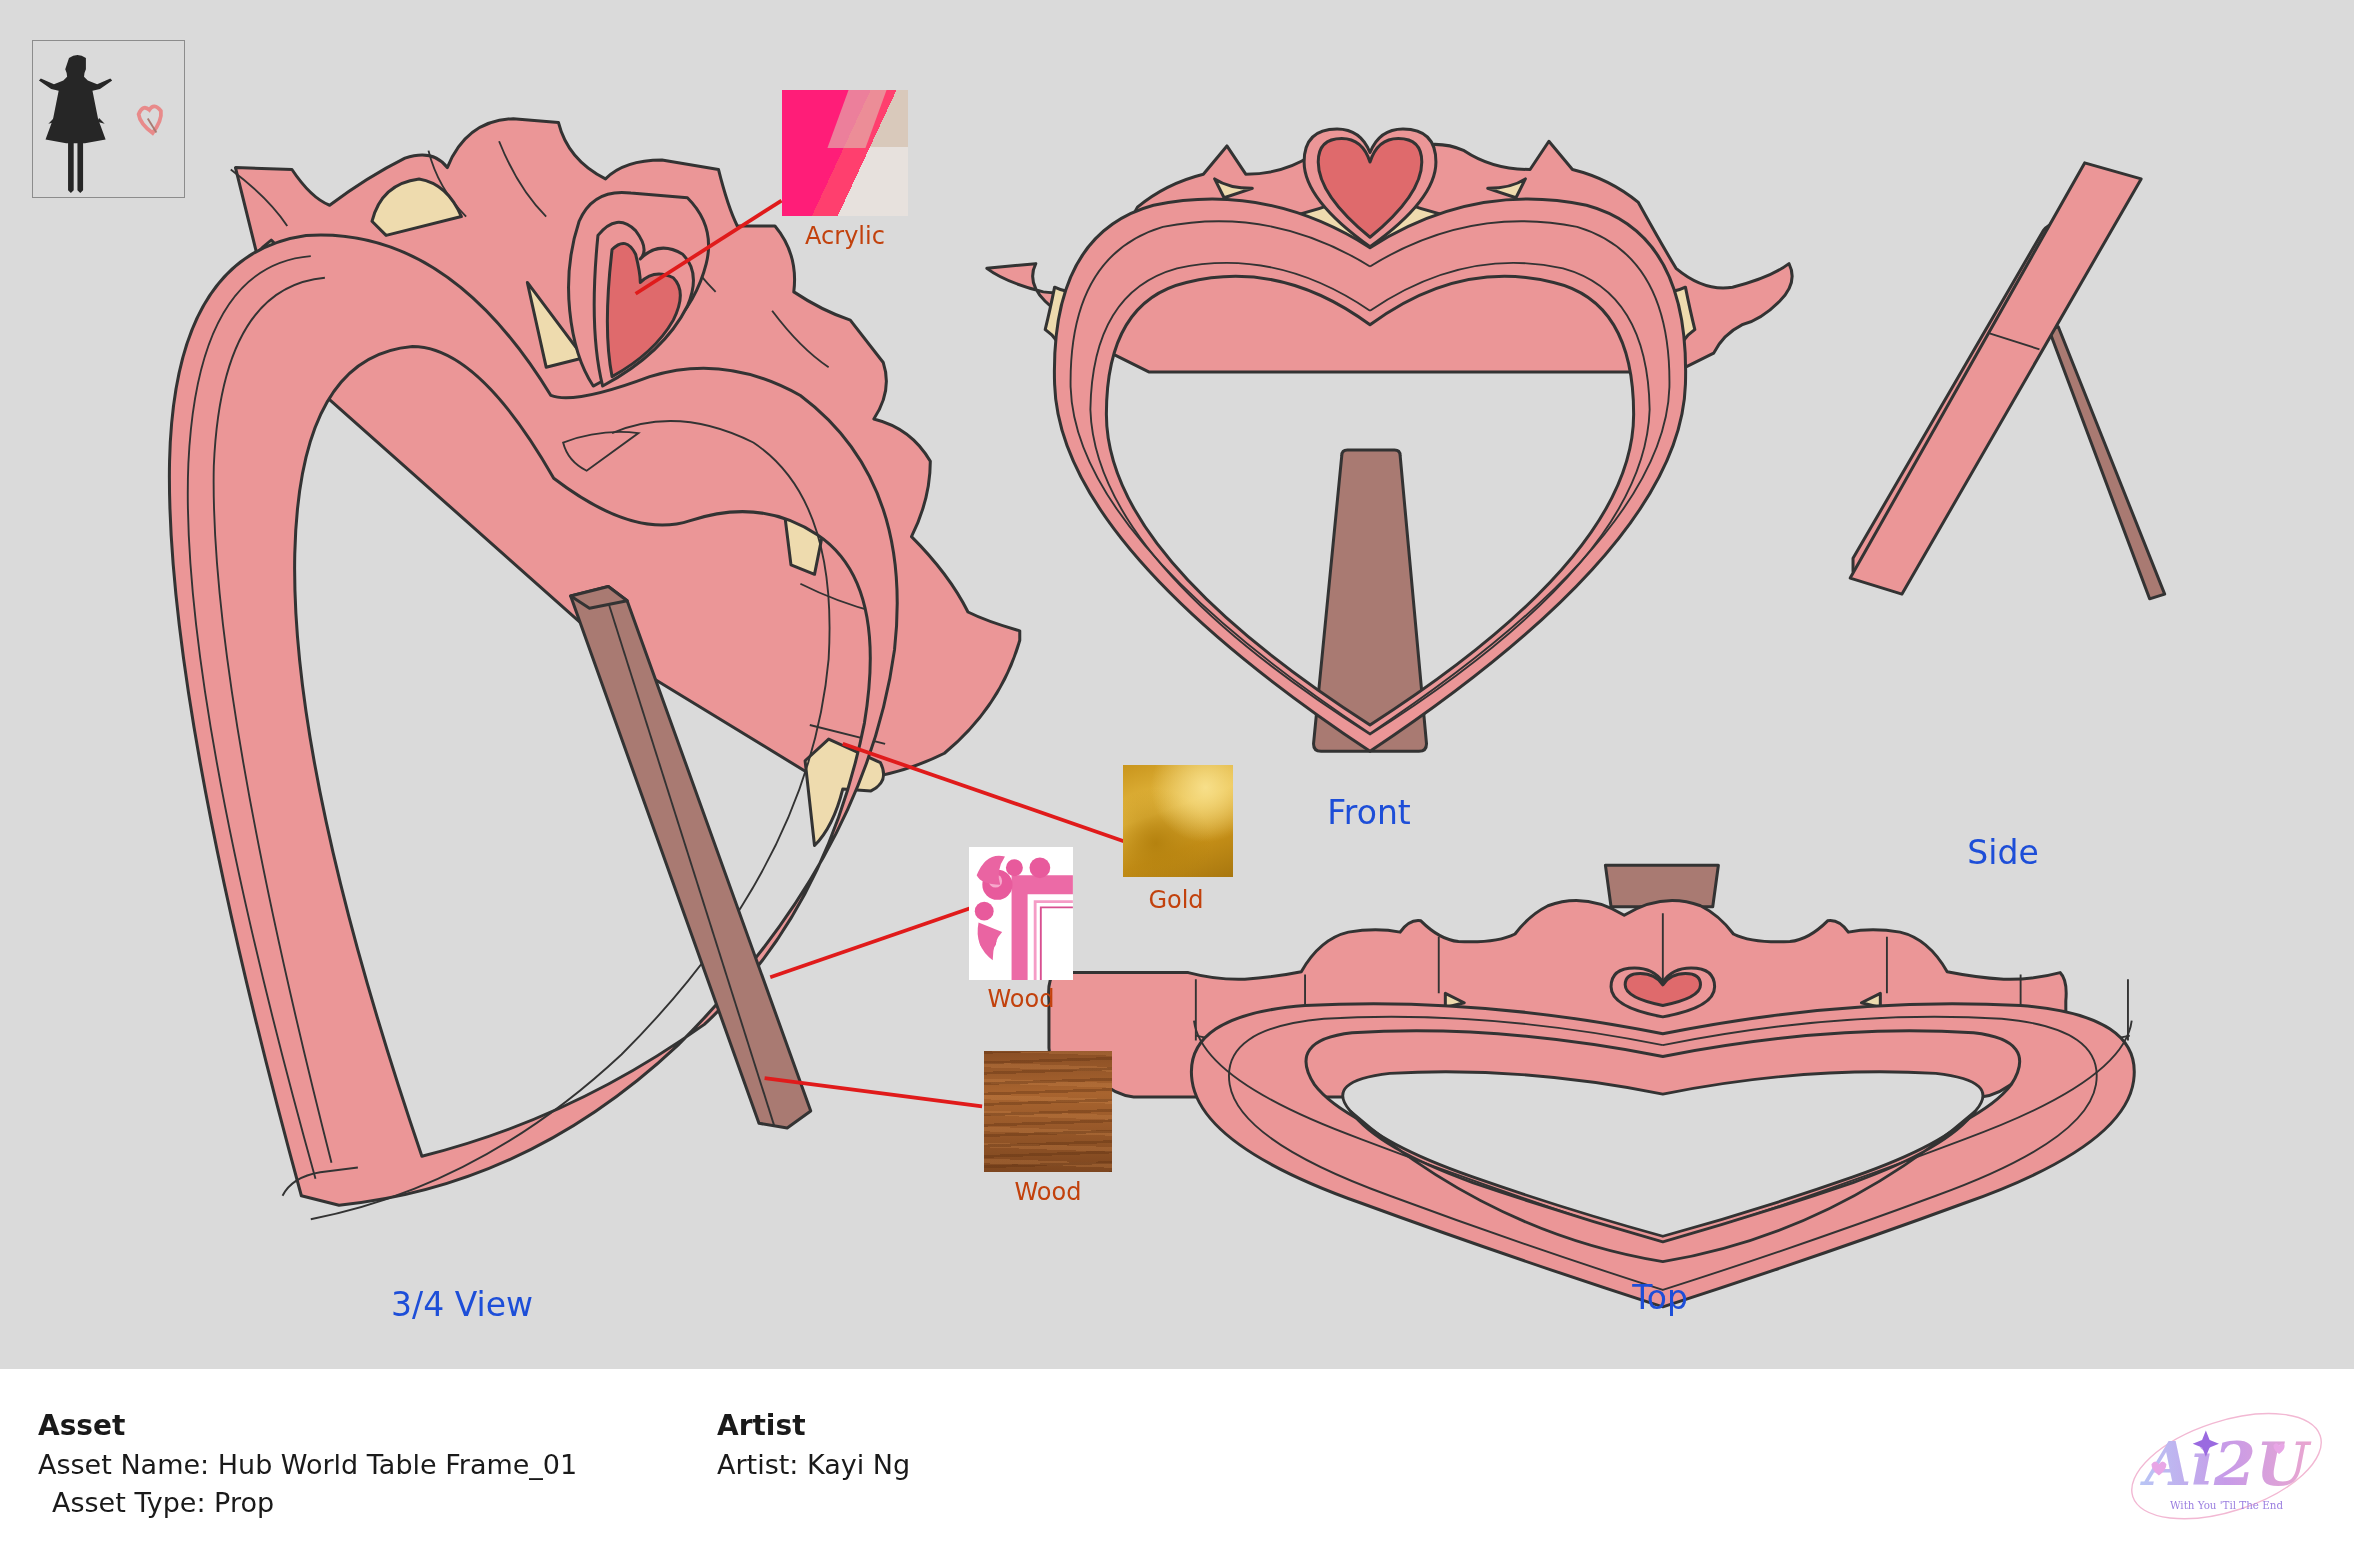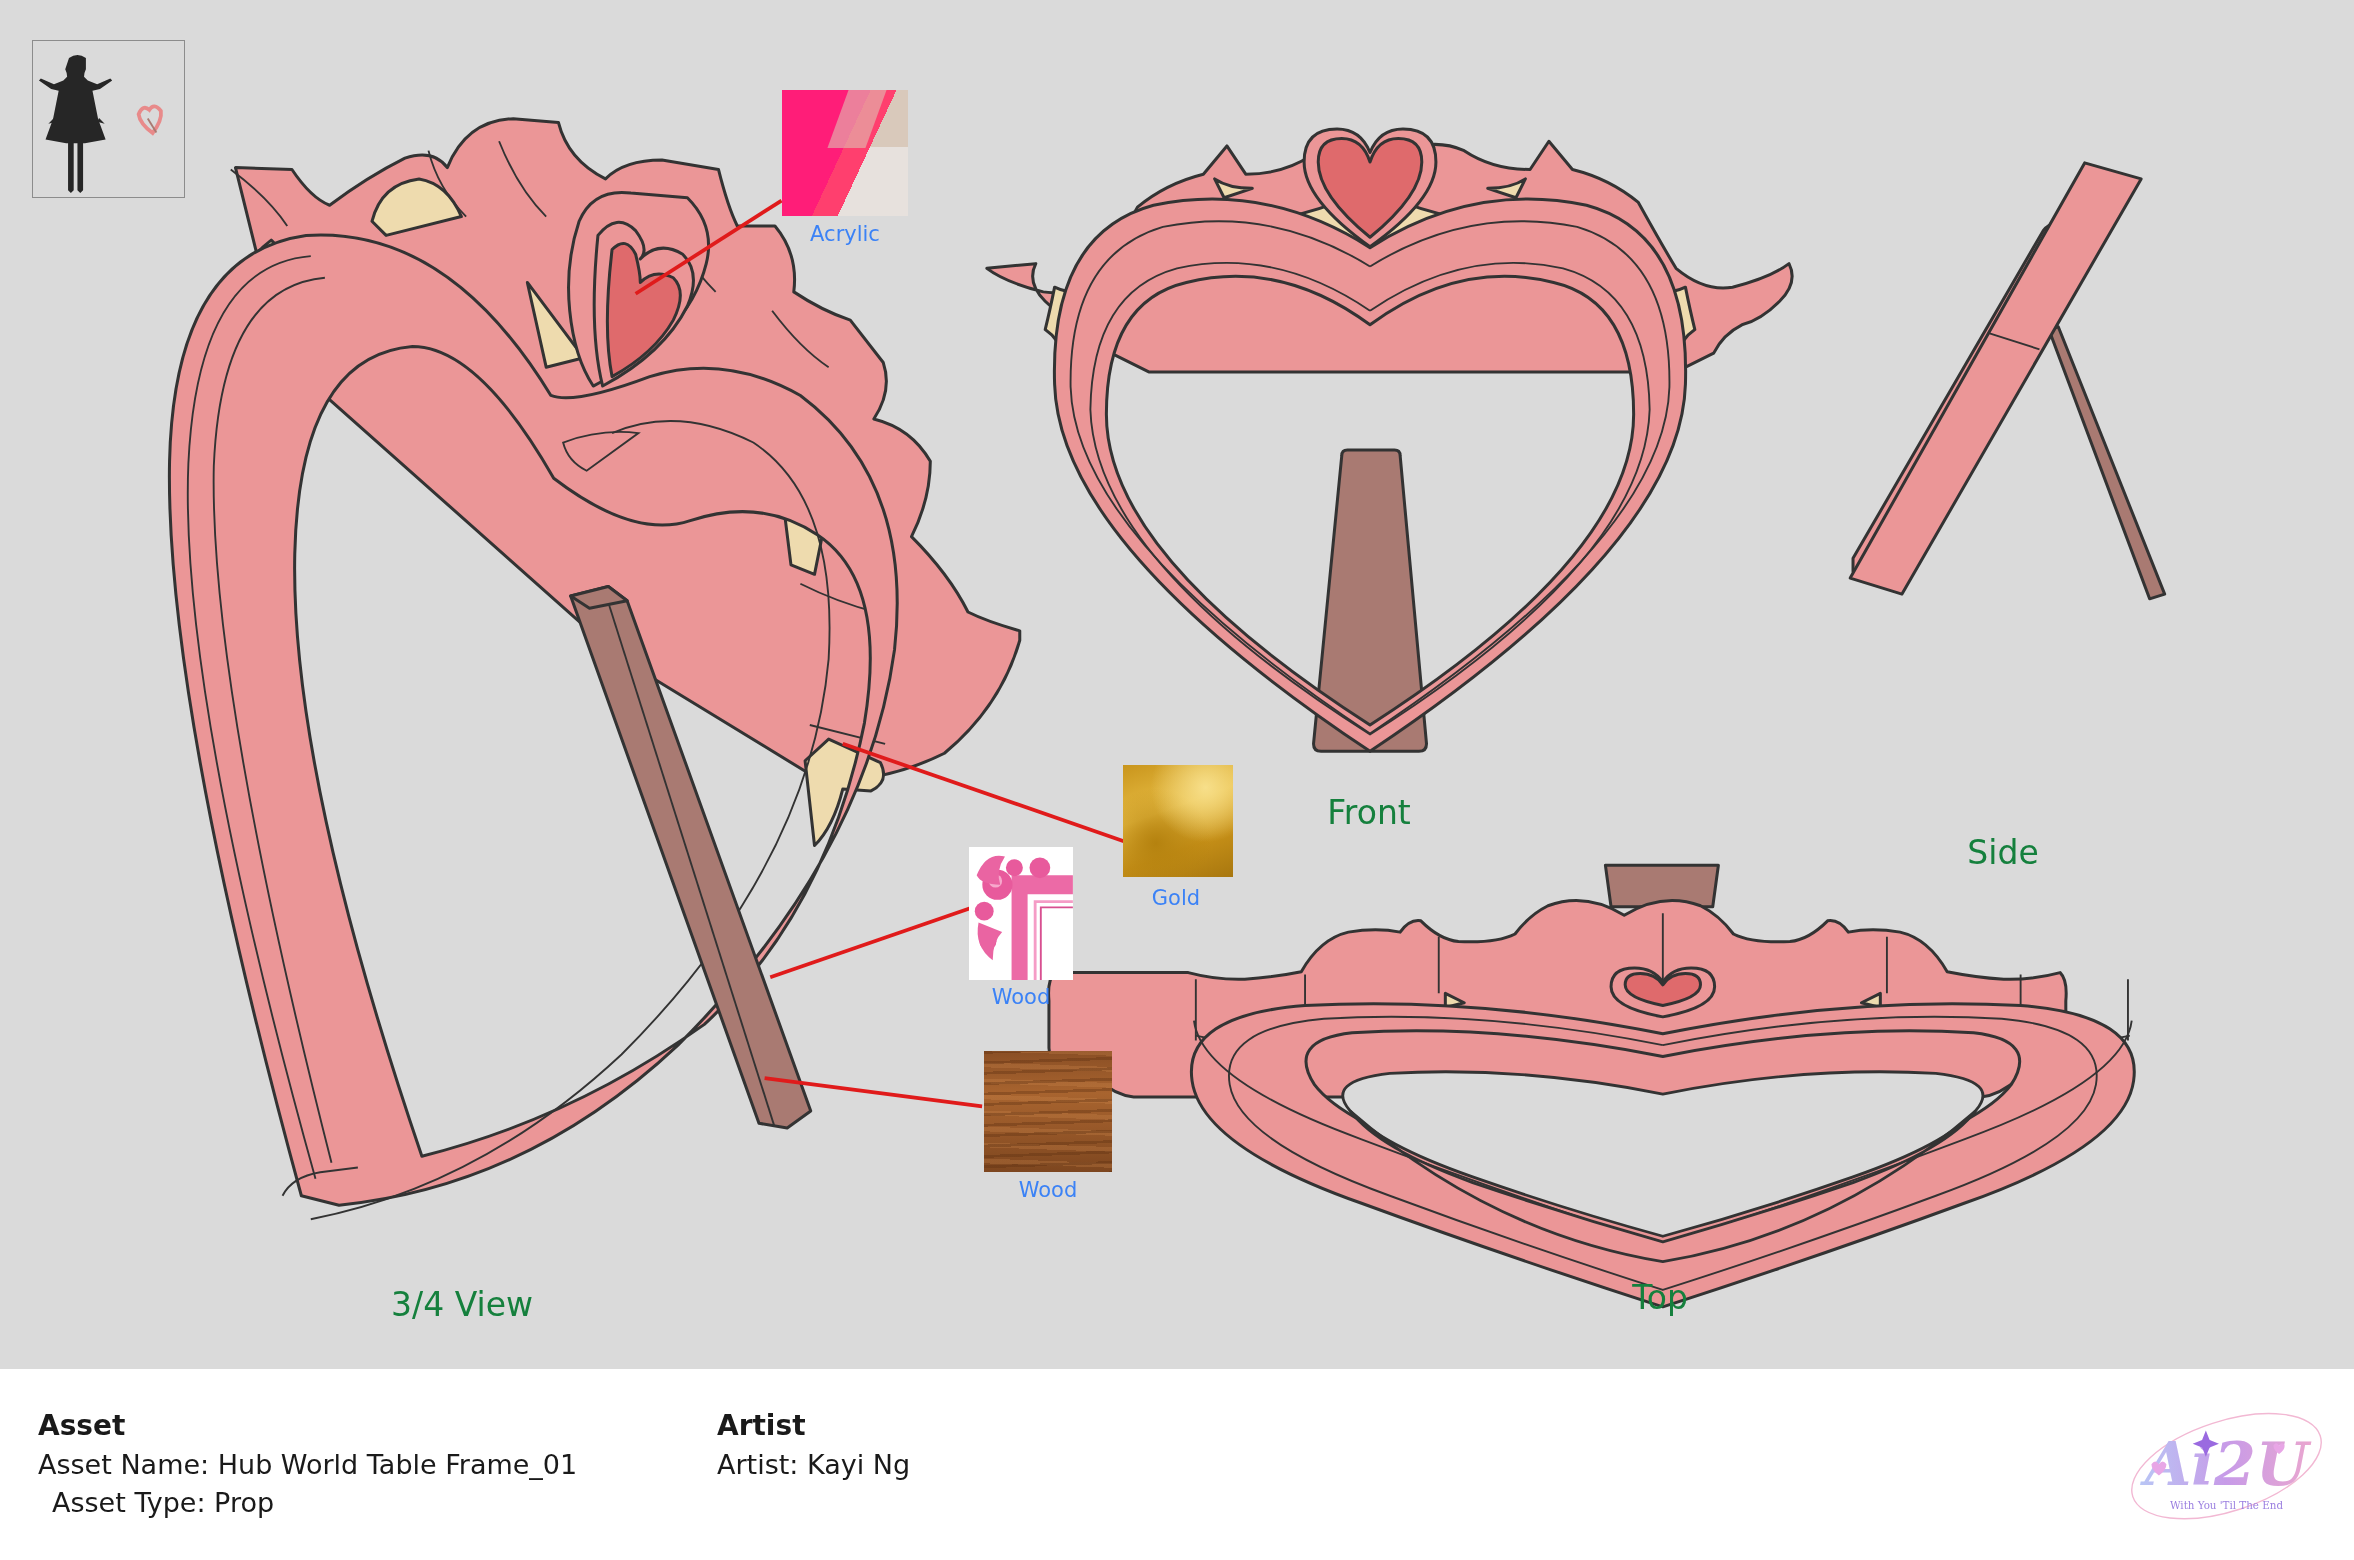--- a/index.html
+++ b/index.html
@@ -1,21 +1,21 @@
 <!DOCTYPE html>
 <html style="font-size:15px"><head>
 <meta charset="utf-8">
 <style>
   html, body { margin:0; padding:0; }
   body { width:2354px; height:1560px; position:relative; overflow:hidden; background:#ffffff; font-family:"DejaVu Sans", "Liberation Sans", sans-serif; color:#1a1a1a; }
   .canvas { position:absolute; left:0; top:0; width:2354px; height:1369px; background:#dadada; }
   .art { position:absolute; left:0; top:0; width:2354px; height:1369px; }
   .scale-box { position:absolute; left:32px; top:40px; width:153px; height:158px; border:1.9px solid #8c8c8c; box-sizing:border-box; }
-  .view-label { position:absolute; font-size:33px; color:#15803d; white-space:nowrap; transform:translateX(-50%); line-height:1; }
-  .swatch-label { position:absolute; font-size:21px; color:#3b82f6; white-space:nowrap; transform:translateX(-50%); line-height:1; }
+  .view-label { position:absolute; font-size:33px; color:#1d4ed8; white-space:nowrap; transform:translateX(-50%); line-height:1; }
+  .swatch-label { position:absolute; font-size:24px; color:#c2410c; white-space:nowrap; transform:translateX(-50%); line-height:1; }
   .swatch { position:absolute; overflow:hidden; }
   .sw-acrylic { left:782px; top:90px; width:126px; height:126px;
     background:
       linear-gradient(160deg, rgba(255,255,255,0) 0 60%, rgba(255,255,255,0.0) 60%),
       linear-gradient(115deg, #ff1d78 0 48%, #ff3f6e 48% 62%, transparent 62%),
       linear-gradient(180deg, #d9c9bb 0 45%, #e7e1dd 45% 100%); }
   .sw-acrylic::after { content:""; position:absolute; left:56px; top:0; width:38px; height:58px; background:#e0c2b2; transform:skewX(-20deg); opacity:.6; }
   .sw-gold { left:1123px; top:765px; width:110px; height:112px;
     background:
       radial-gradient(circle at 75% 20%, #f7df8a 0, rgba(247,223,138,0) 45%),

